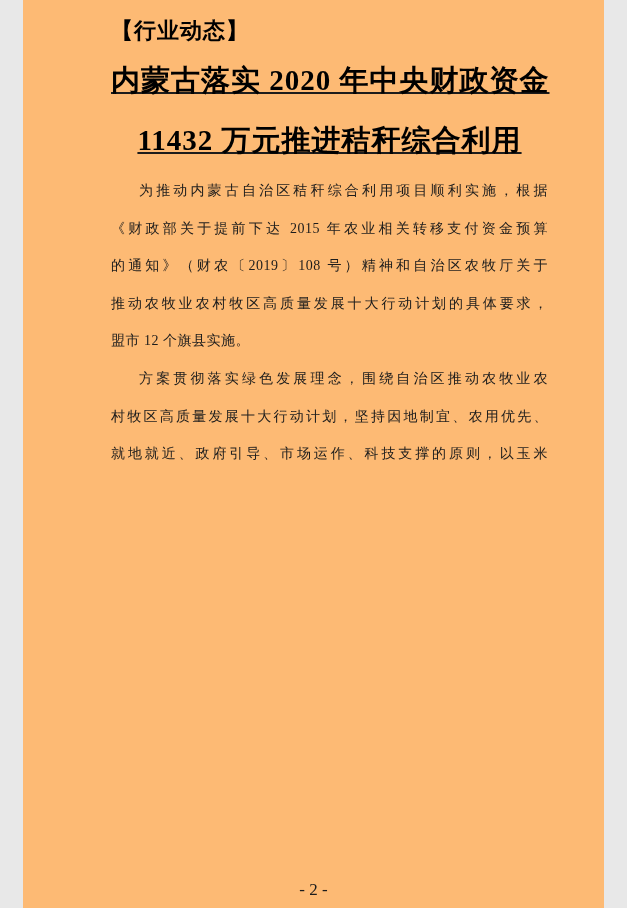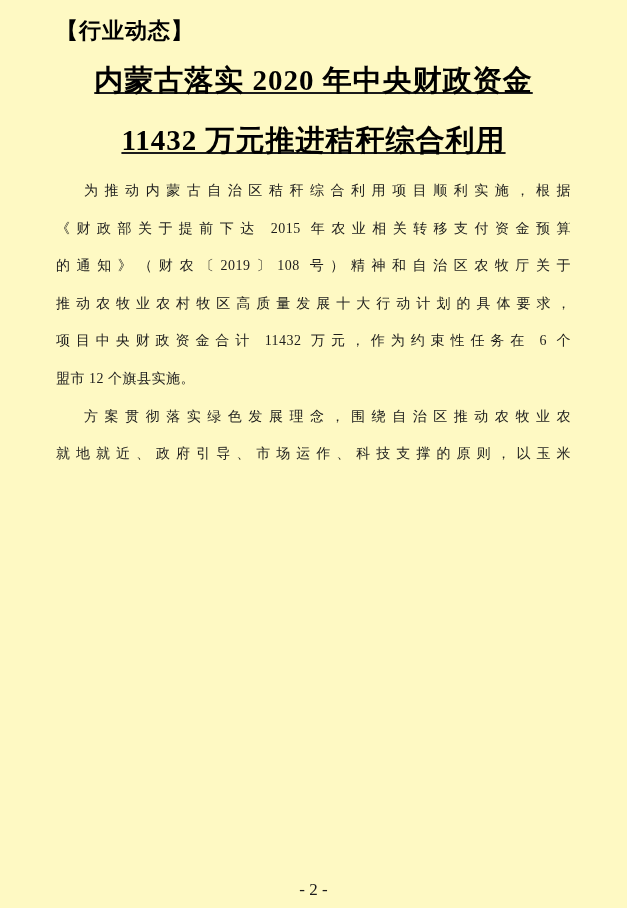--- a/index.html
+++ b/index.html
@@ -2,26 +2,26 @@
 <html><head>
 <meta charset="utf-8">
 <style>
   html, body {
     margin: 0;
     padding: 0;
     background: #e8e8e8;
   }
   .page {
     position: relative;
-    width: 627px;
+    width: 581px;
     height: 908px;
     margin: 0 auto;
-    background: #fef9c3;
+    background: #fdba74;
     box-sizing: border-box;
-    padding: 16px 56px 0 56px;
+    padding: 16px 56px 0 88px;
     overflow: hidden;
     font-family: "Liberation Serif", "DejaVu Serif", serif;
     color: #1c1c1c;
   }
   .section-label {
     font-family: "Liberation Sans", "DejaVu Sans", sans-serif;
     font-weight: 700;
     font-size: 22px;
     line-height: 30px;
     color: #000000;
@@ -79,26 +79,26 @@
     <div class="title-line">11432 万元推进秸秆综合利用</div>
   </div>
 
   <div class="doc-body">
 
     <div>
       <div class="line j indent">为推动内蒙古自治区秸秆综合利用项目顺利实施，根据</div>
       <div class="line j">《财政部关于提前下达 2015 年农业相关转移支付资金预算</div>
       <div class="line j">的通知》（财农〔2019〕108 号）精神和自治区农牧厅关于</div>
       <div class="line j">推动农牧业农村牧区高质量发展十大行动计划的具体要求，</div>
-      <div class="line j">项目中央财政资金合计 11432 万元，作为约束性任务在 6 个</div>
       <div class="line">盟市 12 个旗县实施。</div>
     </div>
 
     <div>
       <div class="line j indent">方案贯彻落实绿色发展理念，围绕自治区推动农牧业农</div>
+      <div class="line j">村牧区高质量发展十大行动计划，坚持因地制宜、农用优先、</div>
       <div class="line j">就地就近、政府引导、市场运作、科技支撑的原则，以玉米</div>
 
     </div>
 
   </div>
 
   <div class="page-footer">- 2 -</div>
 
 </div>
 

